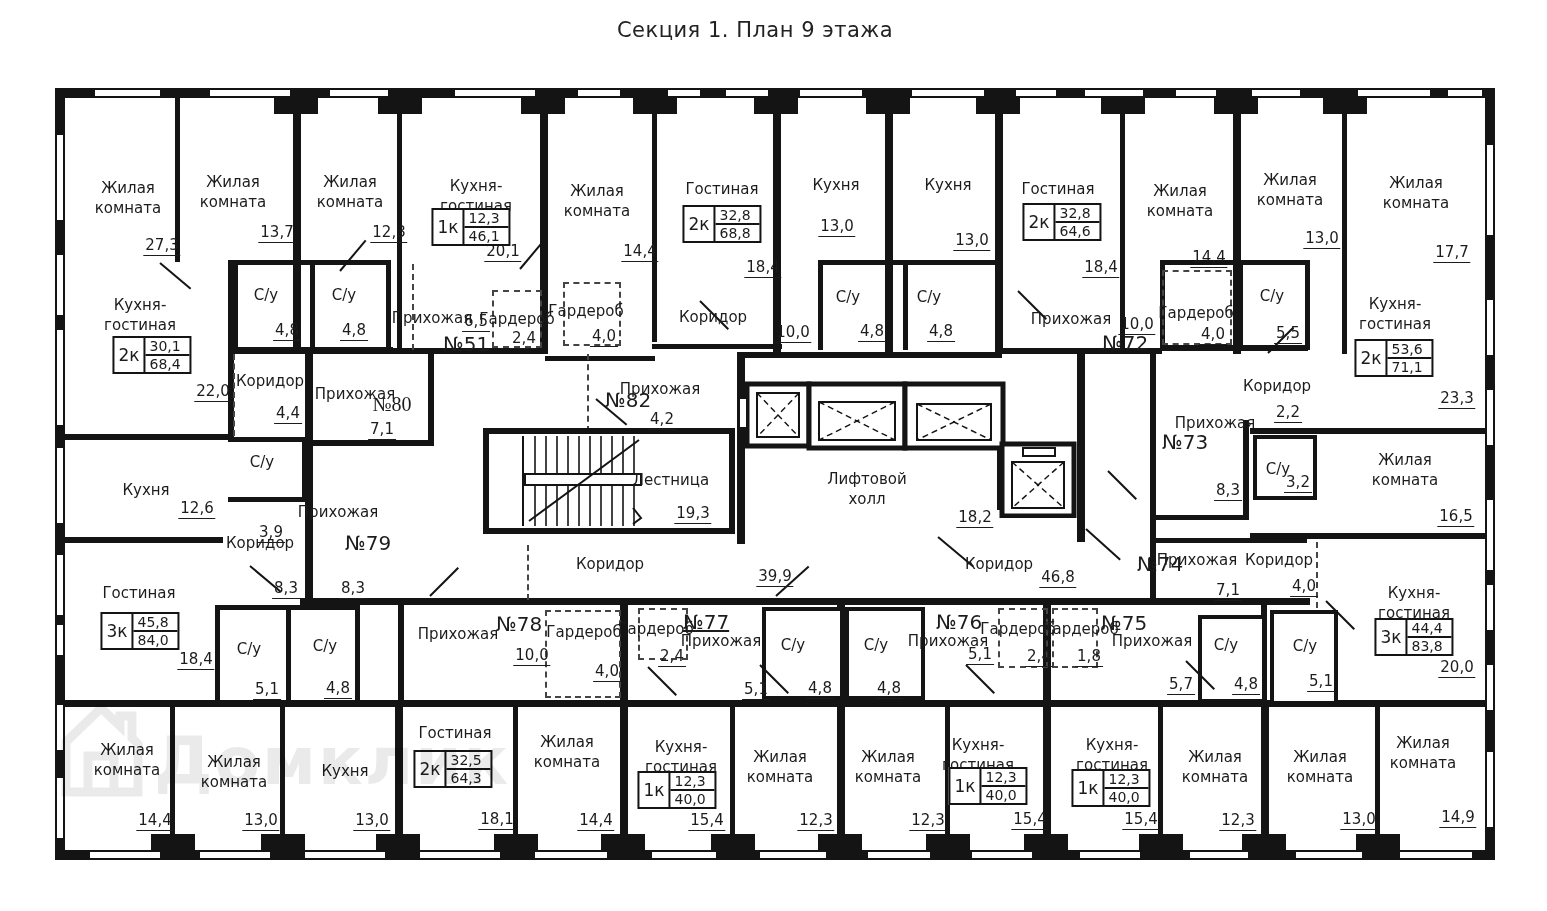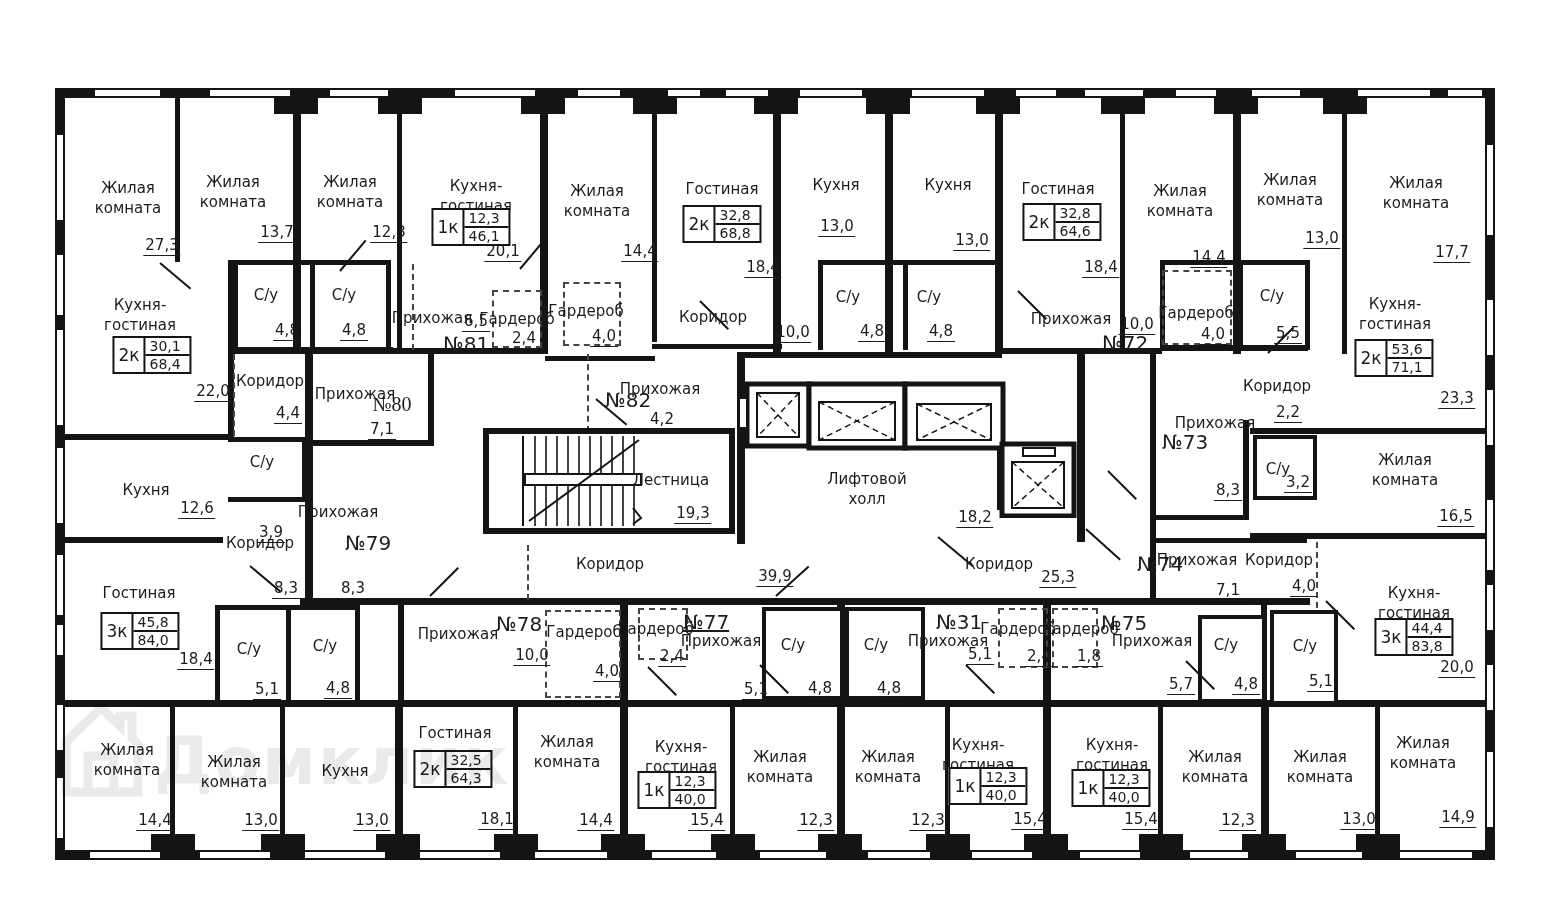--- a/index.html
+++ b/index.html
@@ -32,20 +32,21 @@
   .svg-layer{position:absolute;z-index:2;}
   .watermark{position:absolute;left:58px;top:690px;z-index:5;opacity:0.08;display:flex;
              align-items:flex-end;pointer-events:none;}
   .watermark span{font-size:66px;font-weight:bold;color:#000;letter-spacing:2px;
                   font-family:"DejaVu Sans",sans-serif;margin-left:10px;}
 </style>
 </head>
 <body>
 
 <div class="page">
+  <div class="title">Секция 1. План 9 этажа</div>
 
   <div class="plan" id="plan">
 
     <svg class="svg-layer" style="left:483px;top:428px;" width="252" height="106">
       <rect x="3" y="3" width="246" height="100" fill="#fff" stroke="#141414" stroke-width="6"></rect>
       <line x1="40" y1="8" x2="40" y2="98" stroke="#141414" stroke-width="2"></line>
       <g stroke="#141414" stroke-width="1.6">
         <line x1="52" y1="8" x2="52" y2="98"></line>
           <line x1="63" y1="8" x2="63" y2="98"></line>
         <line x1="74" y1="8" x2="74" y2="98"></line>
@@ -214,21 +215,21 @@
         <div class="alabel" style="left: 1213px; top: 335px;">4,0</div>
         <div class="alabel" style="left: 1288px; top: 334px;">5,5</div>
         <div class="alabel" style="left: 1457px; top: 399px;">23,3</div>
         <div class="alabel" style="left: 213px; top: 392px;">22,0</div>
         <div class="alabel" style="left: 288px; top: 414px;">4,4</div>
         <div class="alabel" style="left: 382px; top: 430px;">7,1</div>
         <div class="alabel" style="left: 662px; top: 420px;">4,2</div>
         <div class="alabel" style="left: 693px; top: 514px;">19,3</div>
         <div class="alabel" style="left: 975px; top: 518px;">18,2</div>
         <div class="alabel" style="left: 775px; top: 577px;">39,9</div>
-        <div class="alabel" style="left: 1058px; top: 578px;">25,3</div>
+        <div class="alabel" style="left: 1058px; top: 578px;">46,8</div>
         <div class="alabel" style="left: 197px; top: 509px;">12,6</div>
         <div class="alabel" style="left: 271px; top: 508px; margin-top: 25px;">3,9</div>
         <div class="alabel" style="left: 286px; top: 589px;">8,3</div>
         <div class="alabel" style="left: 353px; top: 589px;">8,3</div>
         <div class="alabel" style="left: 1288px; top: 413px;">2,2</div>
         <div class="alabel" style="left: 1228px; top: 491px;">8,3</div>
         <div class="alabel" style="left: 1298px; top: 483px; text-align: right;">3,2</div>
         <div class="alabel" style="left: 1456px; top: 517px;">16,5</div>
         <div class="alabel" style="left: 1228px; top: 591px;">7,1</div>
         <div class="alabel" style="left: 1304px; top: 587px;">4,0</div>
@@ -254,28 +255,28 @@
         <div class="alabel" style="left: 497px; top: 820px;">18,1</div>
         <div class="alabel" style="left: 596px; top: 821px;">14,4</div>
         <div class="alabel" style="left: 707px; top: 821px;">15,4</div>
         <div class="alabel" style="left: 816px; top: 821px;">12,3</div>
         <div class="alabel" style="left: 928px; top: 821px;">12,3</div>
         <div class="alabel" style="left: 1030px; top: 820px;">15,4</div>
         <div class="alabel" style="left: 1141px; top: 820px;">15,4</div>
         <div class="alabel" style="left: 1238px; top: 821px;">12,3</div>
         <div class="alabel" style="left: 1359px; top: 820px;">13,0</div>
         <div class="alabel" style="left: 1458px; top: 818px;">14,9</div>
-        <div class="aptnum" style="left: 466px; top: 344px;">№81</div>
+        <div class="aptnum" style="left: 466px; top: 344px;">№51</div>
         <div class="aptnum" style="left: 392px; top: 404px; font-family: Liberation Serif, serif;">№80</div>
         <div class="aptnum" style="left: 628px; top: 400px;">№82</div>
         <div class="aptnum" style="left: 1125px; top: 343px;">№72</div>
         <div class="aptnum" style="left: 368px; top: 543px;">№79</div>
         <div class="aptnum" style="left: 519px; top: 624px;">№78</div>
         <div class="aptnum" style="left: 706px; top: 622px; text-decoration: underline;">№77</div>
-        <div class="aptnum" style="left: 959px; top: 622px;">№31</div>
+        <div class="aptnum" style="left: 959px; top: 622px;">№76</div>
         <div class="aptnum" style="left: 1124px; top: 623px;">№75</div>
         <div class="aptnum" style="left: 1160px; top: 564px;">№74</div>
         <div class="aptnum" style="left: 1185px; top: 442px;">№73</div>
         <div class="spec" style="left: 152px; top: 355px;">
           <span class="spec-k">2к</span>
           <span class="spec-v">
             <span class="a1">30,1</span>
             <span class="a2">68,4</span>
           </span>
         </div>

